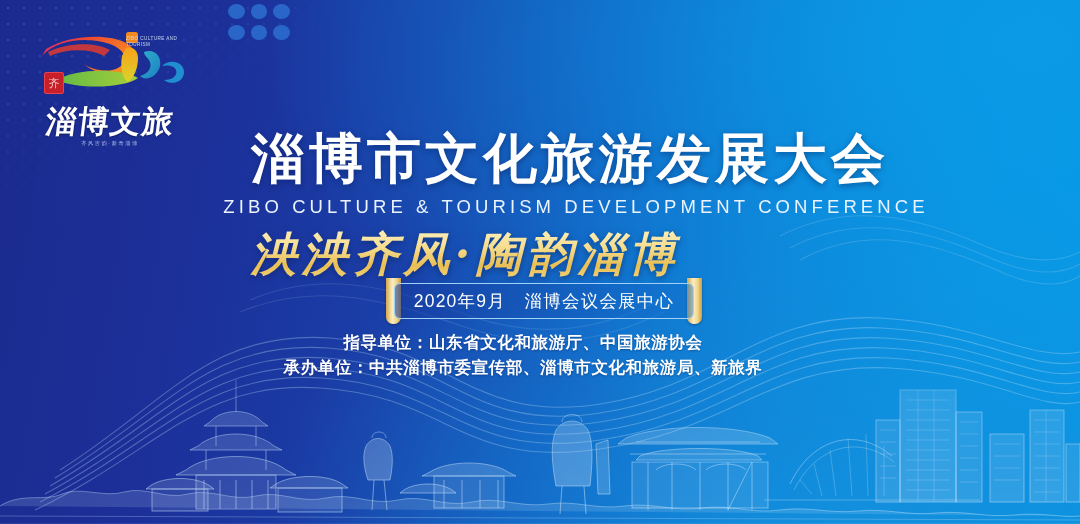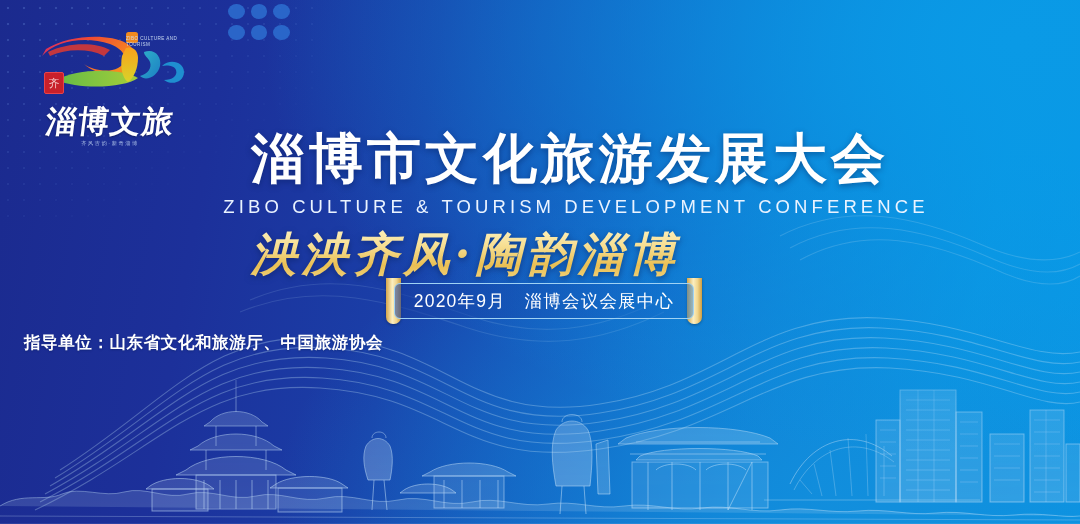--- a/index.html
+++ b/index.html
@@ -97,21 +97,21 @@
   }
   .ribbon .tab{
     position:absolute;top:-5px;width:15px;height:46px;border-radius:0 0 7px 7px;
     background:linear-gradient(90deg,#d6a64a 0%,#fbeec0 42%,#f2d68d 70%,#cf9e42 100%);
     box-shadow:0 1px 3px rgba(0,0,0,.3);
   }
   .ribbon .tab.l{left:0;}
   .ribbon .tab.r{right:0;}
 
   
-  .orgs{position:absolute;left:0;top:330px;width:1032px;padding-left:24px;}
+  .orgs{position:absolute;left:0;top:330px;width:1032px;text-align:center;padding-left:14px;}
   .orgs .row{
     color:#ffffff;font-size:16.5px;line-height:25px;letter-spacing:.6px;font-weight:700;
     text-shadow:0 1px 2px rgba(5,25,80,.4);
   }
 </style>
 </head>
 <body>
 
 <div class="stage">
 
@@ -276,15 +276,16 @@
   <div class="slogan">泱泱齐风·陶韵淄博</div>
 
   <div class="ribbon">
     <div class="tab l"></div>
     <div class="tab r"></div>
     <div class="bar">2020年9月　淄博会议会展中心</div>
   </div>
 
   <div class="orgs">
     <div class="row">指导单位：山东省文化和旅游厅、中国旅游协会</div>
+    <div class="row">承办单位：中共淄博市委宣传部、淄博市文化和旅游局、新旅界</div>
   </div>
 
 </div>
 
 </body></html>

